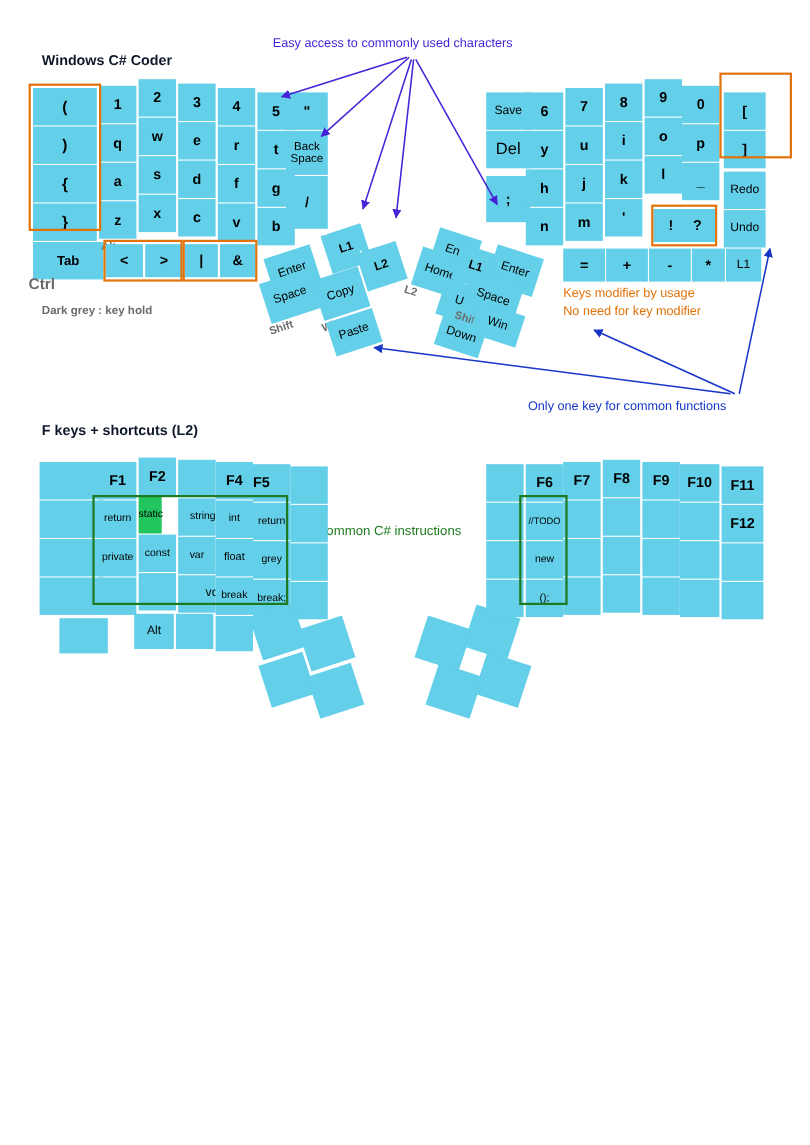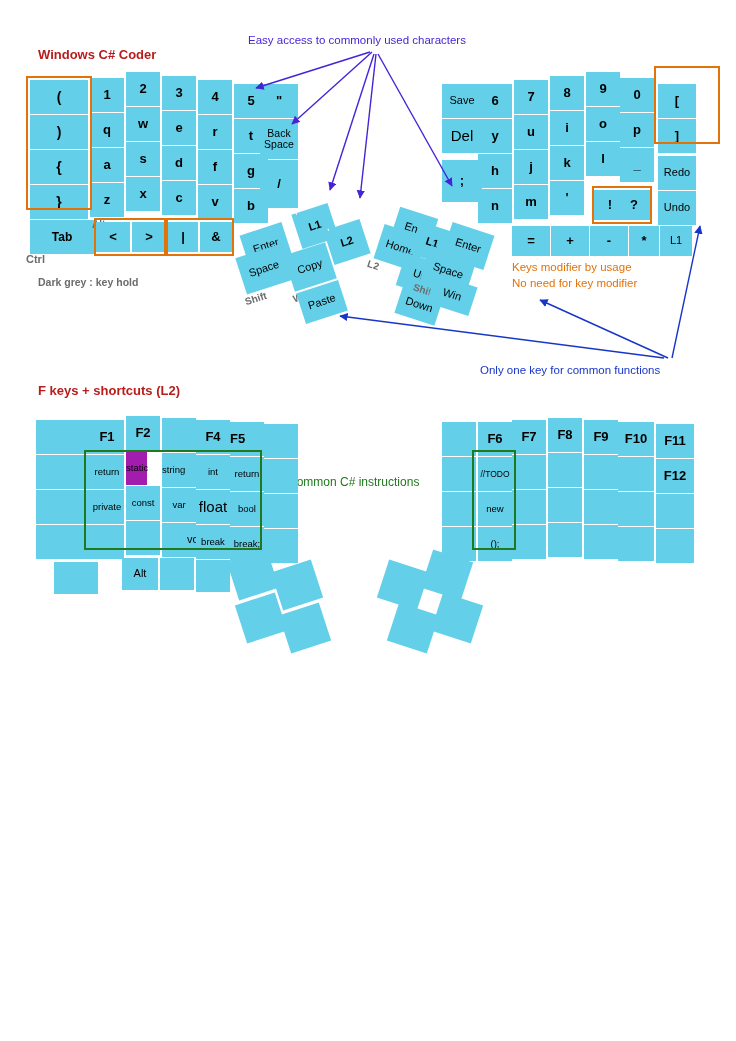--- a/index.html
+++ b/index.html
@@ -29,21 +29,21 @@
   }
   .key .lbl {
     position: absolute;
     white-space: pre;
     line-height: 1.05;
   }
   .title {
     position: absolute;
     font-weight: bold;
     font-size: 13px;
-    color: #b91c1c;
+    color: #0f172a;
   }
   .note-purple {
     position: absolute;
     color: #4723d8;
     font-size: 11.5px;
     white-space: pre;
   }
   .note-orange {
     position: absolute;
     color: #e2720a;
@@ -111,21 +111,21 @@
         <span class="lbl" style="font-size: 14px; font-weight: bold; left: 0px; top: 50%; width: 100%; text-align: center; transform: translateY(-50%);">)</span>
       </div>
       <div class="key" style="left: 30px; top: 150px; width: 58px; height: 34px; background: rgb(99, 207, 232);">
         <span class="lbl" style="font-size: 14px; font-weight: bold; left: 0px; top: 50%; width: 100%; text-align: center; transform: translateY(-50%);">{</span>
       </div>
       <div class="key" style="left: 30px; top: 185px; width: 58px; height: 34px; background: rgb(99, 207, 232);">
         <span class="lbl" style="font-size: 14px; font-weight: bold; left: 0px; top: 50%; width: 100%; text-align: center; transform: translateY(-50%);">}</span>
       </div>
       <div class="key" style="left: 30px; top: 220px; width: 64px; height: 34px; background: rgb(99, 207, 232);">
         <span class="lbl" style="font-size: 12px; font-weight: bold; left: 0px; top: 50%; width: 100%; text-align: center; transform: translateY(-50%);">Tab</span>
-        <span class="lbl" style="font-size: 11px; font-weight: bold; color: rgb(107, 107, 107); left: -4px; bottom: -12px;">Ctrl</span>
+        <span class="lbl" style="font-size: 14px; font-weight: bold; color: rgb(107, 107, 107); left: -4px; bottom: -12px;">Ctrl</span>
       </div>
       <div class="key" style="left: 90px; top: 78px; width: 34px; height: 34px; background: rgb(99, 207, 232);">
         <span class="lbl" style="font-size: 13px; font-weight: bold; left: 0px; top: 50%; width: 100%; text-align: center; transform: translateY(-50%);">1</span>
         <span class="lbl" style="font-size: 8.5px; color: rgb(255, 255, 255); right: -6px; top: -10px;">!</span>
       </div>
       <div class="key" style="left: 90px; top: 113px; width: 34px; height: 34px; background: rgb(99, 207, 232);">
         <span class="lbl" style="font-size: 13px; font-weight: bold; left: 0px; top: 50%; width: 100%; text-align: center; transform: translateY(-50%);">q</span>
       </div>
       <div class="key" style="left: 90px; top: 148px; width: 34px; height: 34px; background: rgb(99, 207, 232);">
         <span class="lbl" style="font-size: 13px; font-weight: bold; left: 0px; top: 50%; width: 100%; text-align: center; transform: translateY(-50%);">a</span>
@@ -376,61 +376,61 @@
       <div class="key" style="left: 90px; top: 490px; width: 34px; height: 34px; background: rgb(99, 207, 232);">
         <span class="lbl" style="font-size: 9.5px; left: 0px; top: 50%; width: 100%; text-align: center; transform: translateY(-50%);">private</span>
       </div>
       <div class="key" style="left: 90px; top: 525px; width: 34px; height: 34px; background: rgb(99, 207, 232);"></div>
       <div class="key" style="left: 122px; top: 558px; width: 36px; height: 32px; background: rgb(99, 207, 232);">
         <span class="lbl" style="font-size: 11px; left: 0px; top: 50%; width: 100%; text-align: center; transform: translateY(-50%);">Alt</span>
       </div>
       <div class="key" style="left: 126px; top: 416px; width: 34px; height: 34px; background: rgb(99, 207, 232);">
         <span class="lbl" style="font-size: 13px; font-weight: bold; left: 0px; top: 50%; width: 100%; text-align: center; transform: translateY(-50%);">F2</span>
       </div>
-      <div class="key" style="left: 126px; top: 451px; width: 21px; height: 34px; background: #a21caf;">
+      <div class="key" style="left: 126px; top: 451px; width: 21px; height: 34px; background: #22c55e;">
         <span class="lbl" style="font-size: 9.5px; left: 0px; top: 50%; width: 100%; text-align: center; transform: translateY(-50%);">static</span>
       </div>
       <div class="key" style="left: 126px; top: 486px; width: 34px; height: 34px; background: rgb(99, 207, 232);">
         <span class="lbl" style="font-size: 9.5px; left: 0px; top: 50%; width: 100%; text-align: center; transform: translateY(-50%);">const</span>
       </div>
       <div class="key" style="left: 126px; top: 521px; width: 34px; height: 34px; background: rgb(99, 207, 232);"></div>
       <div class="key" style="left: 160px; top: 558px; width: 34px; height: 32px; background: rgb(99, 207, 232);"></div>
       <div class="key" style="left: 162px; top: 418px; width: 34px; height: 34px; background: rgb(99, 207, 232);">
         <span class="lbl" style="font-size: 13px; font-weight: bold; left: 0px; top: 50%; width: 100%; text-align: center; transform: translateY(-50%); margin-top: 35px;">F3</span>
       </div>
       <div class="key" style="left: 162px; top: 453px; width: 34px; height: 34px; background: rgb(99, 207, 232);">
-        <span class="lbl" style="font-size: 9.5px; left: 0px; top: 50%; width: 100%; text-align: left; transform: translateY(-50%);">string</span>
+        <span class="lbl" style="font-size: 9.5px; left: 0px; top: 50%; width: 100%; text-align: right; transform: translateY(-50%);">string</span>
       </div>
       <div class="key" style="left: 162px; top: 488px; width: 34px; height: 34px; background: rgb(99, 207, 232);">
         <span class="lbl" style="font-size: 9.5px; left: 0px; top: 50%; width: 100%; text-align: center; transform: translateY(-50%);">var</span>
       </div>
       <div class="key" style="left: 162px; top: 523px; width: 34px; height: 34px; background: rgb(99, 207, 232);">
         <span class="lbl" style="font-size: 11px; left: 18px; top: 50%; width: 100%; text-align: center; transform: translateY(-50%);">void</span>
       </div>
       <div class="key" style="left: 196px; top: 420px; width: 34px; height: 34px; background: rgb(99, 207, 232);">
         <span class="lbl" style="font-size: 13px; font-weight: bold; left: 0px; top: 50%; width: 100%; text-align: center; transform: translateY(-50%);">F4</span>
       </div>
       <div class="key" style="left: 196px; top: 455px; width: 34px; height: 34px; background: rgb(99, 207, 232);">
         <span class="lbl" style="font-size: 9.5px; left: 0px; top: 50%; width: 100%; text-align: center; transform: translateY(-50%);">int</span>
       </div>
       <div class="key" style="left: 196px; top: 490px; width: 34px; height: 34px; background: rgb(99, 207, 232);">
-        <span class="lbl" style="font-size: 15px; left: 0px; top: 50%; width: 100%; text-align: center; transform: translateY(-50%);">float</span>
+        <span class="lbl" style="font-size: 10px; left: 0px; top: 50%; width: 100%; text-align: center; transform: translateY(-50%);">float</span>
       </div>
       <div class="key" style="left: 196px; top: 525px; width: 34px; height: 34px; background: rgb(99, 207, 232);">
         <span class="lbl" style="font-size: 9.5px; left: 0px; top: 50%; width: 100%; text-align: center; transform: translateY(-50%);">break</span>
       </div>
       <div class="key" style="left: 196px; top: 560px; width: 34px; height: 32px; background: rgb(99, 207, 232);"></div>
       <div class="key" style="left: 230px; top: 422px; width: 34px; height: 34px; background: rgb(99, 207, 232);">
         <span class="lbl" style="font-size: 13px; font-weight: bold; left: 0px; top: 50%; width: 100%; transform: translateY(-50%);">F5</span>
       </div>
       <div class="key" style="left: 230px; top: 457px; width: 34px; height: 34px; background: rgb(99, 207, 232);">
         <span class="lbl" style="font-size: 9.5px; left: 0px; top: 50%; width: 100%; text-align: center; transform: translateY(-50%);">return</span>
       </div>
       <div class="key" style="left: 230px; top: 492px; width: 34px; height: 34px; background: rgb(99, 207, 232);">
-        <span class="lbl" style="font-size: 9.5px; left: 0px; top: 50%; width: 100%; text-align: center; transform: translateY(-50%);">bool</span>
+        <span class="lbl" style="font-size: 9.5px; left: 0px; top: 50%; width: 100%; text-align: center; transform: translateY(-50%);">grey</span>
       </div>
       <div class="key" style="left: 230px; top: 527px; width: 34px; height: 34px; background: rgb(99, 207, 232);">
         <span class="lbl" style="font-size: 9.5px; left: 0px; top: 50%; width: 100%; text-align: center; transform: translateY(-50%);">break;</span>
       </div>
       <div class="key" style="left: 264px; top: 424px; width: 34px; height: 34px; background: rgb(99, 207, 232);"></div>
       <div class="key" style="left: 264px; top: 459px; width: 34px; height: 34px; background: rgb(99, 207, 232);"></div>
       <div class="key" style="left: 264px; top: 494px; width: 34px; height: 34px; background: rgb(99, 207, 232);"></div>
       <div class="key" style="left: 264px; top: 529px; width: 34px; height: 34px; background: rgb(99, 207, 232);"></div>
       <div class="key" style="left: 232px; top: 555px; width: 42px; height: 40px; transform: rotate(-18deg); background: rgb(99, 207, 232);"></div>
       <div class="key" style="left: 276px; top: 565px; width: 42px; height: 40px; transform: rotate(-18deg); background: rgb(99, 207, 232);"></div>

